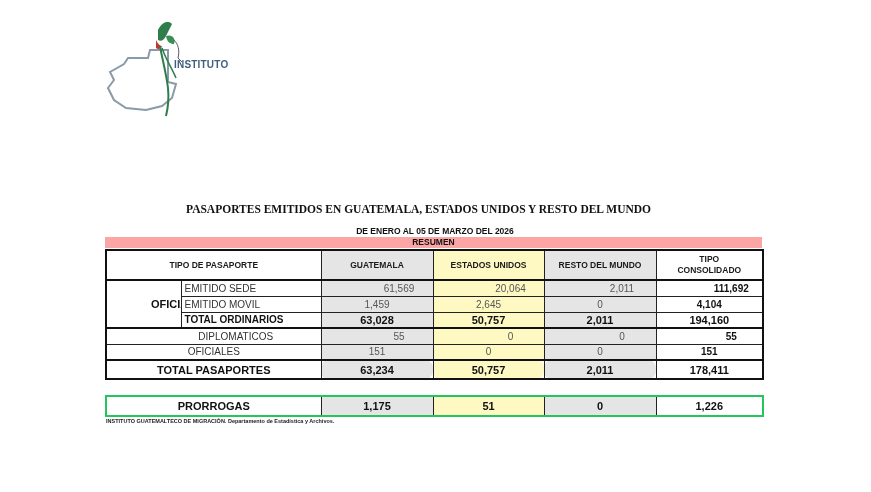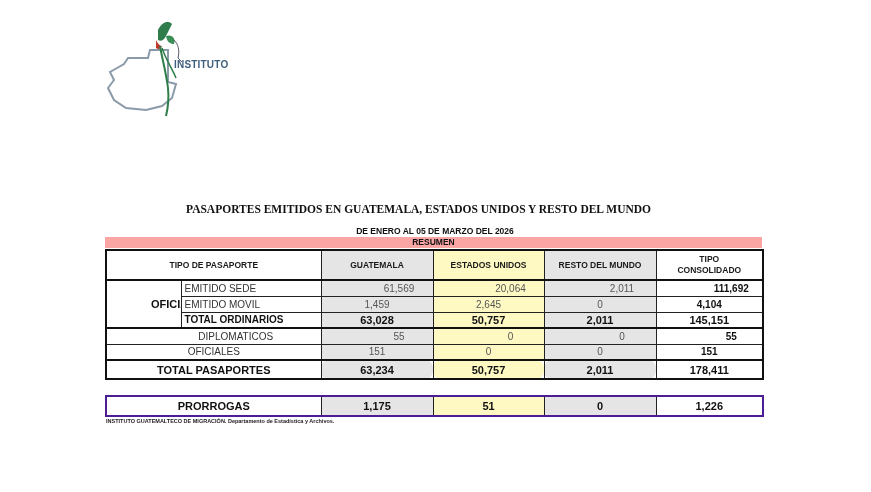--- a/index.html
+++ b/index.html
@@ -58,21 +58,21 @@
   .sub-label.bold { color: #111; }
   .ordinario { font-weight: bold; font-size: 11px !important; color: #111; }
   .label-center { color: #333; }
   table.main tr.r-norm td { height: 16px; }
   table.main tr.thick-top td { border-top: 2px solid #111; padding-left: 44px; }
   table.main tr.total-row td { height: 19px; border-top: 2px solid #111; border-bottom: 2px solid #111; border-radius: 8px; }
   table.main { border: 2px solid #111; }
 
   table.prorr {
     position: absolute; left: 105px; top: 395px; width: 657px;
-    border-collapse: collapse; table-layout: fixed; border: 2px solid #4c1d95; padding-left: 42px;
+    border-collapse: collapse; table-layout: fixed; border: 2px solid #22c55e; padding-left: 42px;
   }
   table.prorr td {
     border: 1px solid #222; text-align: center; height: 20px; font-weight: bold;
     font-size: 11px; color: #111;
   }
 
   .footnote {
     position: absolute; left: 106px; top: 418px; font-size: 5.5px; font-weight: bold; color: #222;
   }
 </style>
@@ -131,21 +131,21 @@
     <td class="c-gt num">1,459</td>
     <td class="c-us num">2,645</td>
     <td class="c-rm num">0</td>
     <td class="c-tot bold">4,104</td>
   </tr>
   <tr class="r-norm">
     <td class="sub-label c-tot bold">TOTAL ORDINARIOS</td>
     <td class="c-gt boldbig">63,028</td>
     <td class="c-us boldbig">50,757</td>
     <td class="c-rm boldbig">2,011</td>
-    <td class="c-tot boldbig">145,151</td>
+    <td class="c-tot boldbig">194,160</td>
   </tr>
   <tr class="r-norm thick-top">
     <td colspan="2" class="c-tot label-center">DIPLOMATICOS</td>
     <td class="c-gt num">55</td>
     <td class="c-us num">0</td>
     <td class="c-rm num">0</td>
     <td class="c-tot bold">55</td>
   </tr>
   <tr class="r-norm">
     <td colspan="2" class="c-tot label-center">OFICIALES</td>

